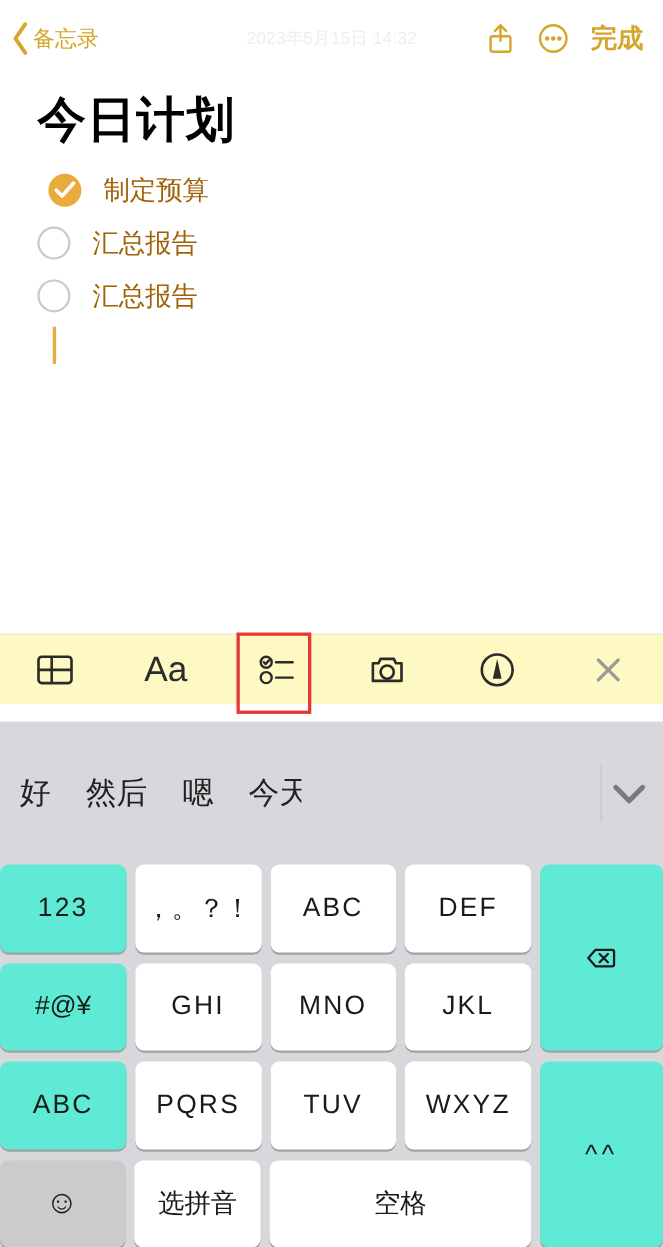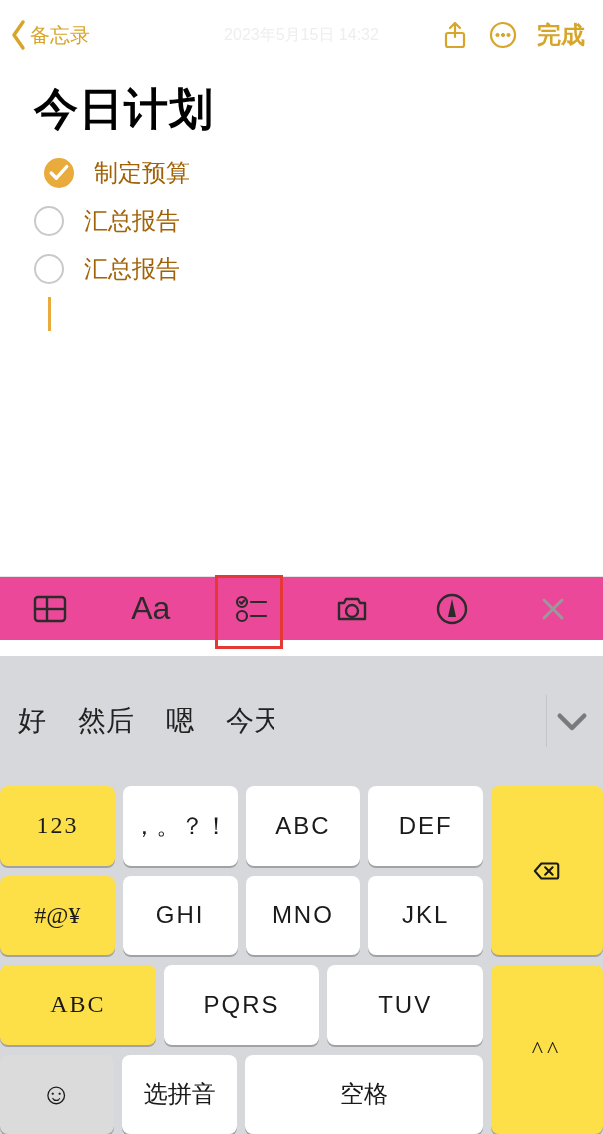--- a/index.html
+++ b/index.html
@@ -19,36 +19,36 @@
   .note { padding: 10px 34px 0 34px; }
   .title { font-size: 44px; font-weight: 700; letter-spacing: 1px; margin-bottom: 18px; }
   .items { display: flex; flex-direction: column; gap: 16px; }
   .item { display: flex; align-items: center; gap: 20px; font-size: 24px; color: #a16207; }
   .chk { width: 30px; height: 30px; border-radius: 50%; border: 2px solid #c9c9c9; display: flex; align-items: center; justify-content: center; flex-shrink: 0; }
   .chk.done { background: #e8ab3c; border-color: #e8ab3c; }
   .chk.done svg { stroke: #fff; }
   .cursor { width: 3px; height: 34px; background: #e8ab3c; margin: 12px 0 0 14px; }
 
   
-  .fmtbar { position: absolute; top: 576px; left: 0; right: 0; height: 64px; background: #ec4899; display: flex; align-items: center; justify-content: space-around; border-top: 1px solid #e5e5e6; }
+  .fmtbar { position: absolute; top: 576px; left: 0; right: 0; height: 64px; background: #fef9c3; display: flex; align-items: center; justify-content: space-around; border-top: 1px solid #e5e5e6; }
   .fmtbtn { width: 64px; height: 56px; display: flex; align-items: center; justify-content: center; color: #2b2b2b; position: relative; }
   .fmtbtn svg { width: 36px; height: 36px; }
   .fmtbtn.aa { font-size: 32px; font-weight: 500; }
   .fmtbtn.close { color: #9a9a9a; font-size: 34px; }
   .redbox { position: absolute; top: -6px; left: -4px; width: 68px; height: 74px; border: 3px solid #e53935; }
 
   
   .kb { position: absolute; left: 0; right: 0; bottom: 0; top: 656px; background: #d6d8dc; display: flex; flex-direction: column; }
   .sugg { height: 130px; display: flex; align-items: center; padding: 0 6px; gap: 8px; font-size: 28px; color: #222; position: relative; }
   .sugg span { padding: 6px 12px; white-space: nowrap; }
   .sugg .chev { position: absolute; right: 10px; top: 50%; transform: translateY(-50%); width: 42px; height: 42px; display:flex; align-items:center; justify-content:center; color:#7a7a7a; }
   .sugg .sep { position:absolute; right:56px; top:30%; bottom:30%; width:1px; background:#c3c5c9;}
   .row { flex: 1; display: flex; gap: 8px; }
   .key { flex: 1; background: #fff; border-radius: 8px; box-shadow: 0 2px 0 rgba(0,0,0,.25); display: flex; align-items: center; justify-content: center; font-size: 24px; color: #1a1a1a; letter-spacing: 2px; }
-  .key.fn { background: #fde047; font-family: Liberation Serif, serif; }
+  .key.fn { background: #5eead4; }
   .key svg { width: 30px; height: 30px; }
   .col-right { width: 112px; display: flex; flex-direction: column; gap: 10px; }
   .rows-main { flex:1; display:flex; gap:8px; }
   .rows-left { flex:1; display:flex; flex-direction:column; gap:10px; }
   .emoji { font-size: 30px; filter: grayscale(1); }
   .key.space { flex: 2.08; }
 </style>
 </head>
 <body>
 
@@ -165,20 +165,21 @@
       <div class="row">
         <div class="key fn" style="letter-spacing:0;">#@¥</div>
         <div class="key">GHI</div>
         <div class="key">MNO</div>
         <div class="key">JKL</div>
       </div>
       <div class="row">
         <div class="key fn">ABC</div>
         <div class="key">PQRS</div>
         <div class="key">TUV</div>
+        <div class="key">WXYZ</div>
       </div>
       <div class="row">
         <div class="key fn emoji">☺</div>
         <div class="key" style="letter-spacing:0;">选拼音</div>
         <div class="key space" style="letter-spacing:0;">空格</div>
       </div>
     </div>
     <div class="col-right">
       <div class="key fn" style="flex:1;">
         <svg viewBox="0 0 32 32" fill="none" stroke="#1a1a1a" stroke-width="2.2" stroke-linejoin="round">

